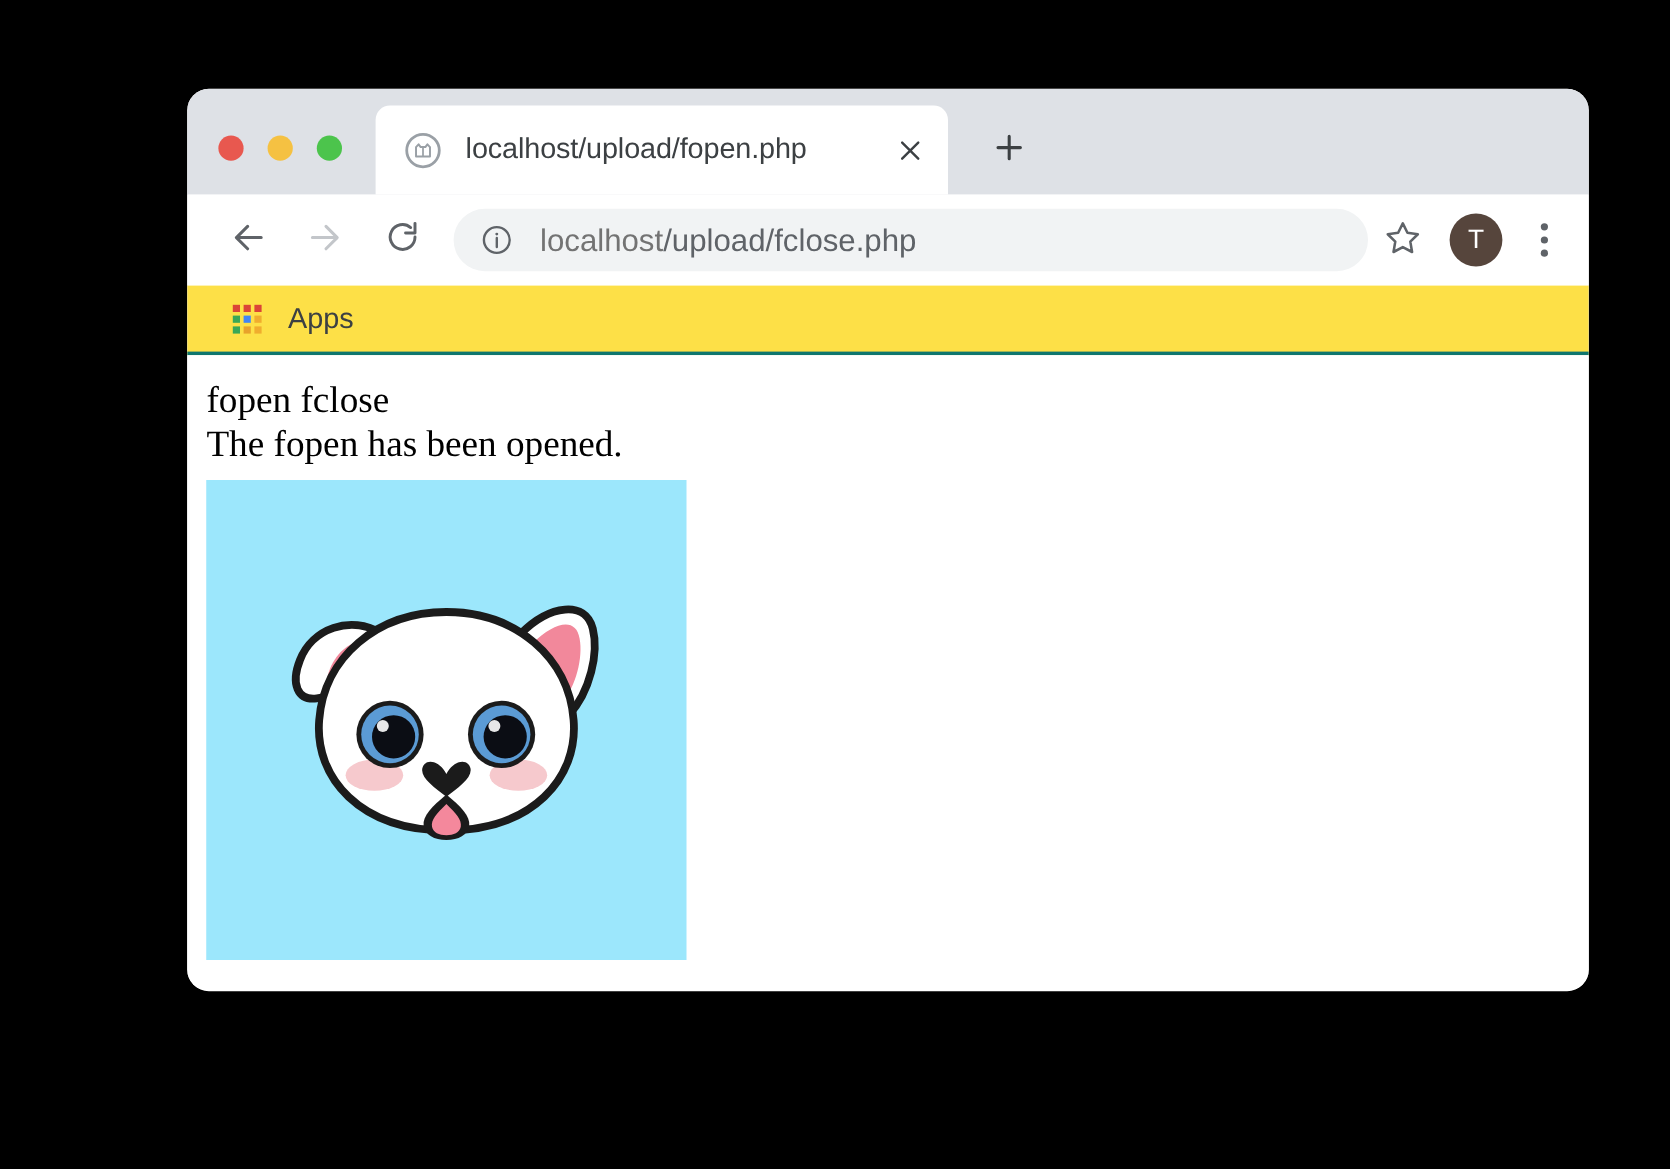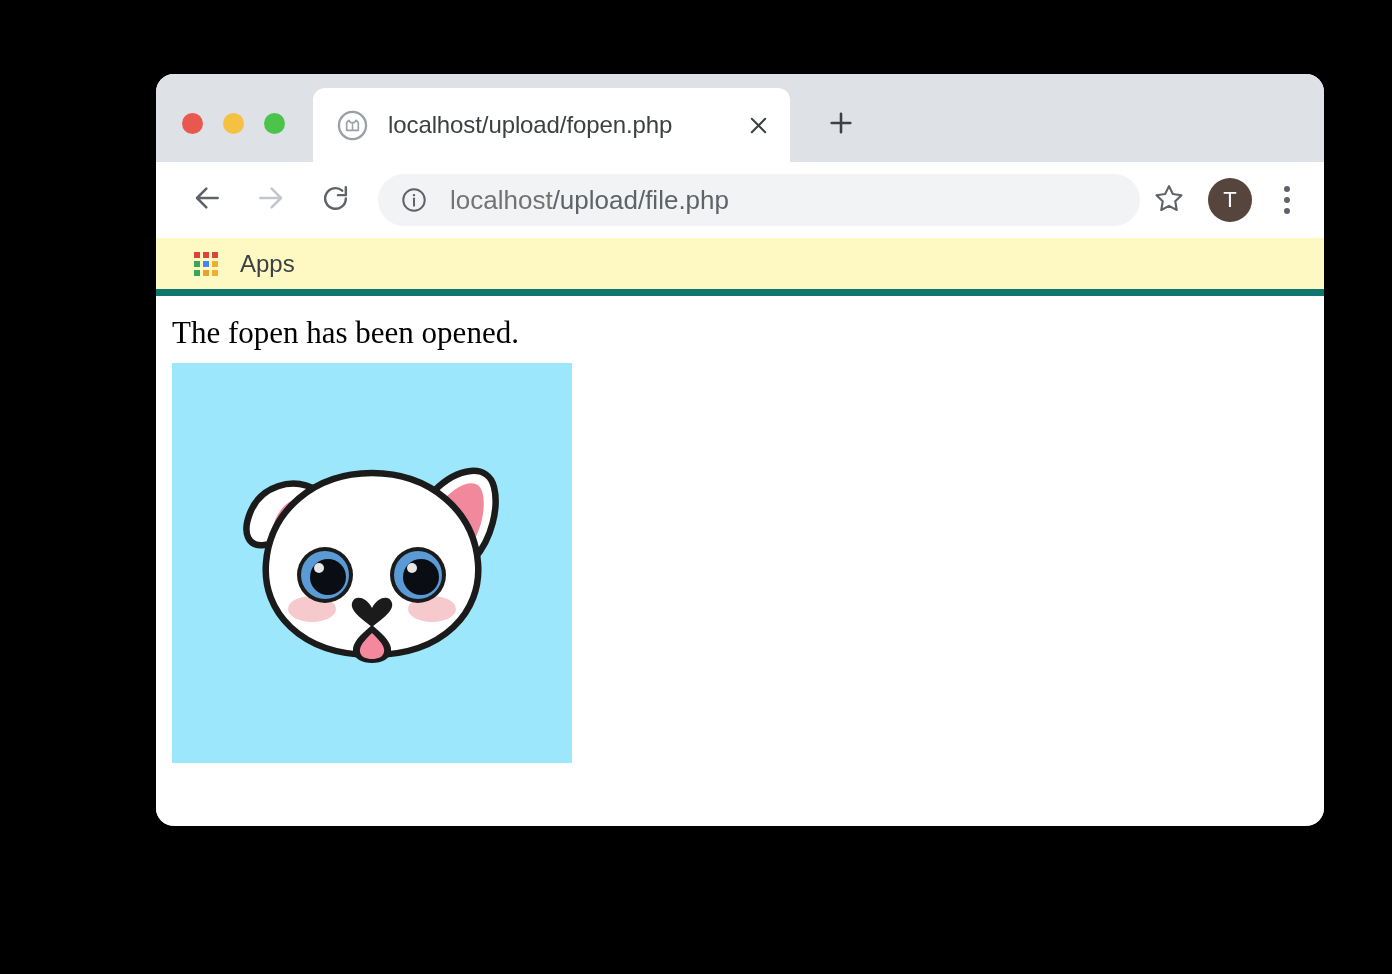--- a/index.html
+++ b/index.html
@@ -184,25 +184,25 @@
   .menu-dot {
     width: 6px;
     height: 6px;
     border-radius: 50%;
     background: #5f6368;
   }
 
   
   .bookmarks-bar {
     height: 58px;
-    background: #fef9c3;
+    background: #fde047;
     display: flex;
     align-items: center;
     padding-left: 38px;
-    border-bottom: 7px solid #0f766e;
+    border-bottom: 3px solid #0f766e;
     box-sizing: border-box;
   }
   .apps-grid {
     width: 24px;
     height: 24px;
     display: grid;
     grid-template-columns: repeat(3, 6px);
     grid-template-rows: repeat(3, 6px);
     gap: 3px;
     margin-right: 22px;
@@ -300,21 +300,21 @@
     </div>
 
     <div class="omnibox">
       <span class="info-icon">
         <svg viewBox="0 0 24 24" width="28" height="28" aria-hidden="true">
           <circle cx="12" cy="12" r="9.2" fill="none" stroke="#5f6368" stroke-width="1.7"></circle>
           <circle cx="12" cy="7.8" r="1.05" fill="#5f6368"></circle>
           <path d="M12 10.6 L12 17" stroke="#5f6368" stroke-width="1.7" stroke-linecap="round"></path>
         </svg>
       </span>
-      <span class="url-text"><span class="url-host">localhost</span><span class="url-path">/upload/file.php</span></span>
+      <span class="url-text"><span class="url-host">localhost</span><span class="url-path">/upload/fclose.php</span></span>
     </div>
 
     <div class="star-btn">
       <span>
         <svg viewBox="0 0 24 24" width="32" height="32" aria-hidden="true">
           <path d="M12 3.1 L14.9 9.0 L21.4 9.9 L16.7 14.5 L17.8 21 L12 17.9 L6.2 21 L7.3 14.5 L2.6 9.9 L9.1 9.0 Z" fill="none" stroke="#5f6368" stroke-width="1.6" stroke-linejoin="round"></path>
         </svg>
       </span>
     </div>
 
@@ -338,20 +338,21 @@
         <i style="background:#4285f4"></i>
         <i style="background:#f0ad2e"></i>
       <i style="background:#3aa757"></i>
         <i style="background:#e8a22b"></i>
         <i style="background:#f0ad2e"></i>
     </span>
     <span class="apps-label">Apps</span>
   </div>
 
   <div class="page-content">
+    <div class="page-line">fopen fclose</div>
     <div class="page-line">The fopen has been opened.</div>
 
     <svg class="cat-image" viewBox="0 0 400 400">
       <rect x="0" y="0" width="400" height="400" fill="#9ce7fc"></rect>
 
       <path d="M146 128
                C 120 112, 88 124, 78 150
                C 70 170, 76 184, 92 182
                C 112 180, 132 166, 148 150 Z" fill="#ffffff" stroke="#1b1b1b" stroke-width="6.5" stroke-linejoin="round"></path>
       <path d="M140 136

